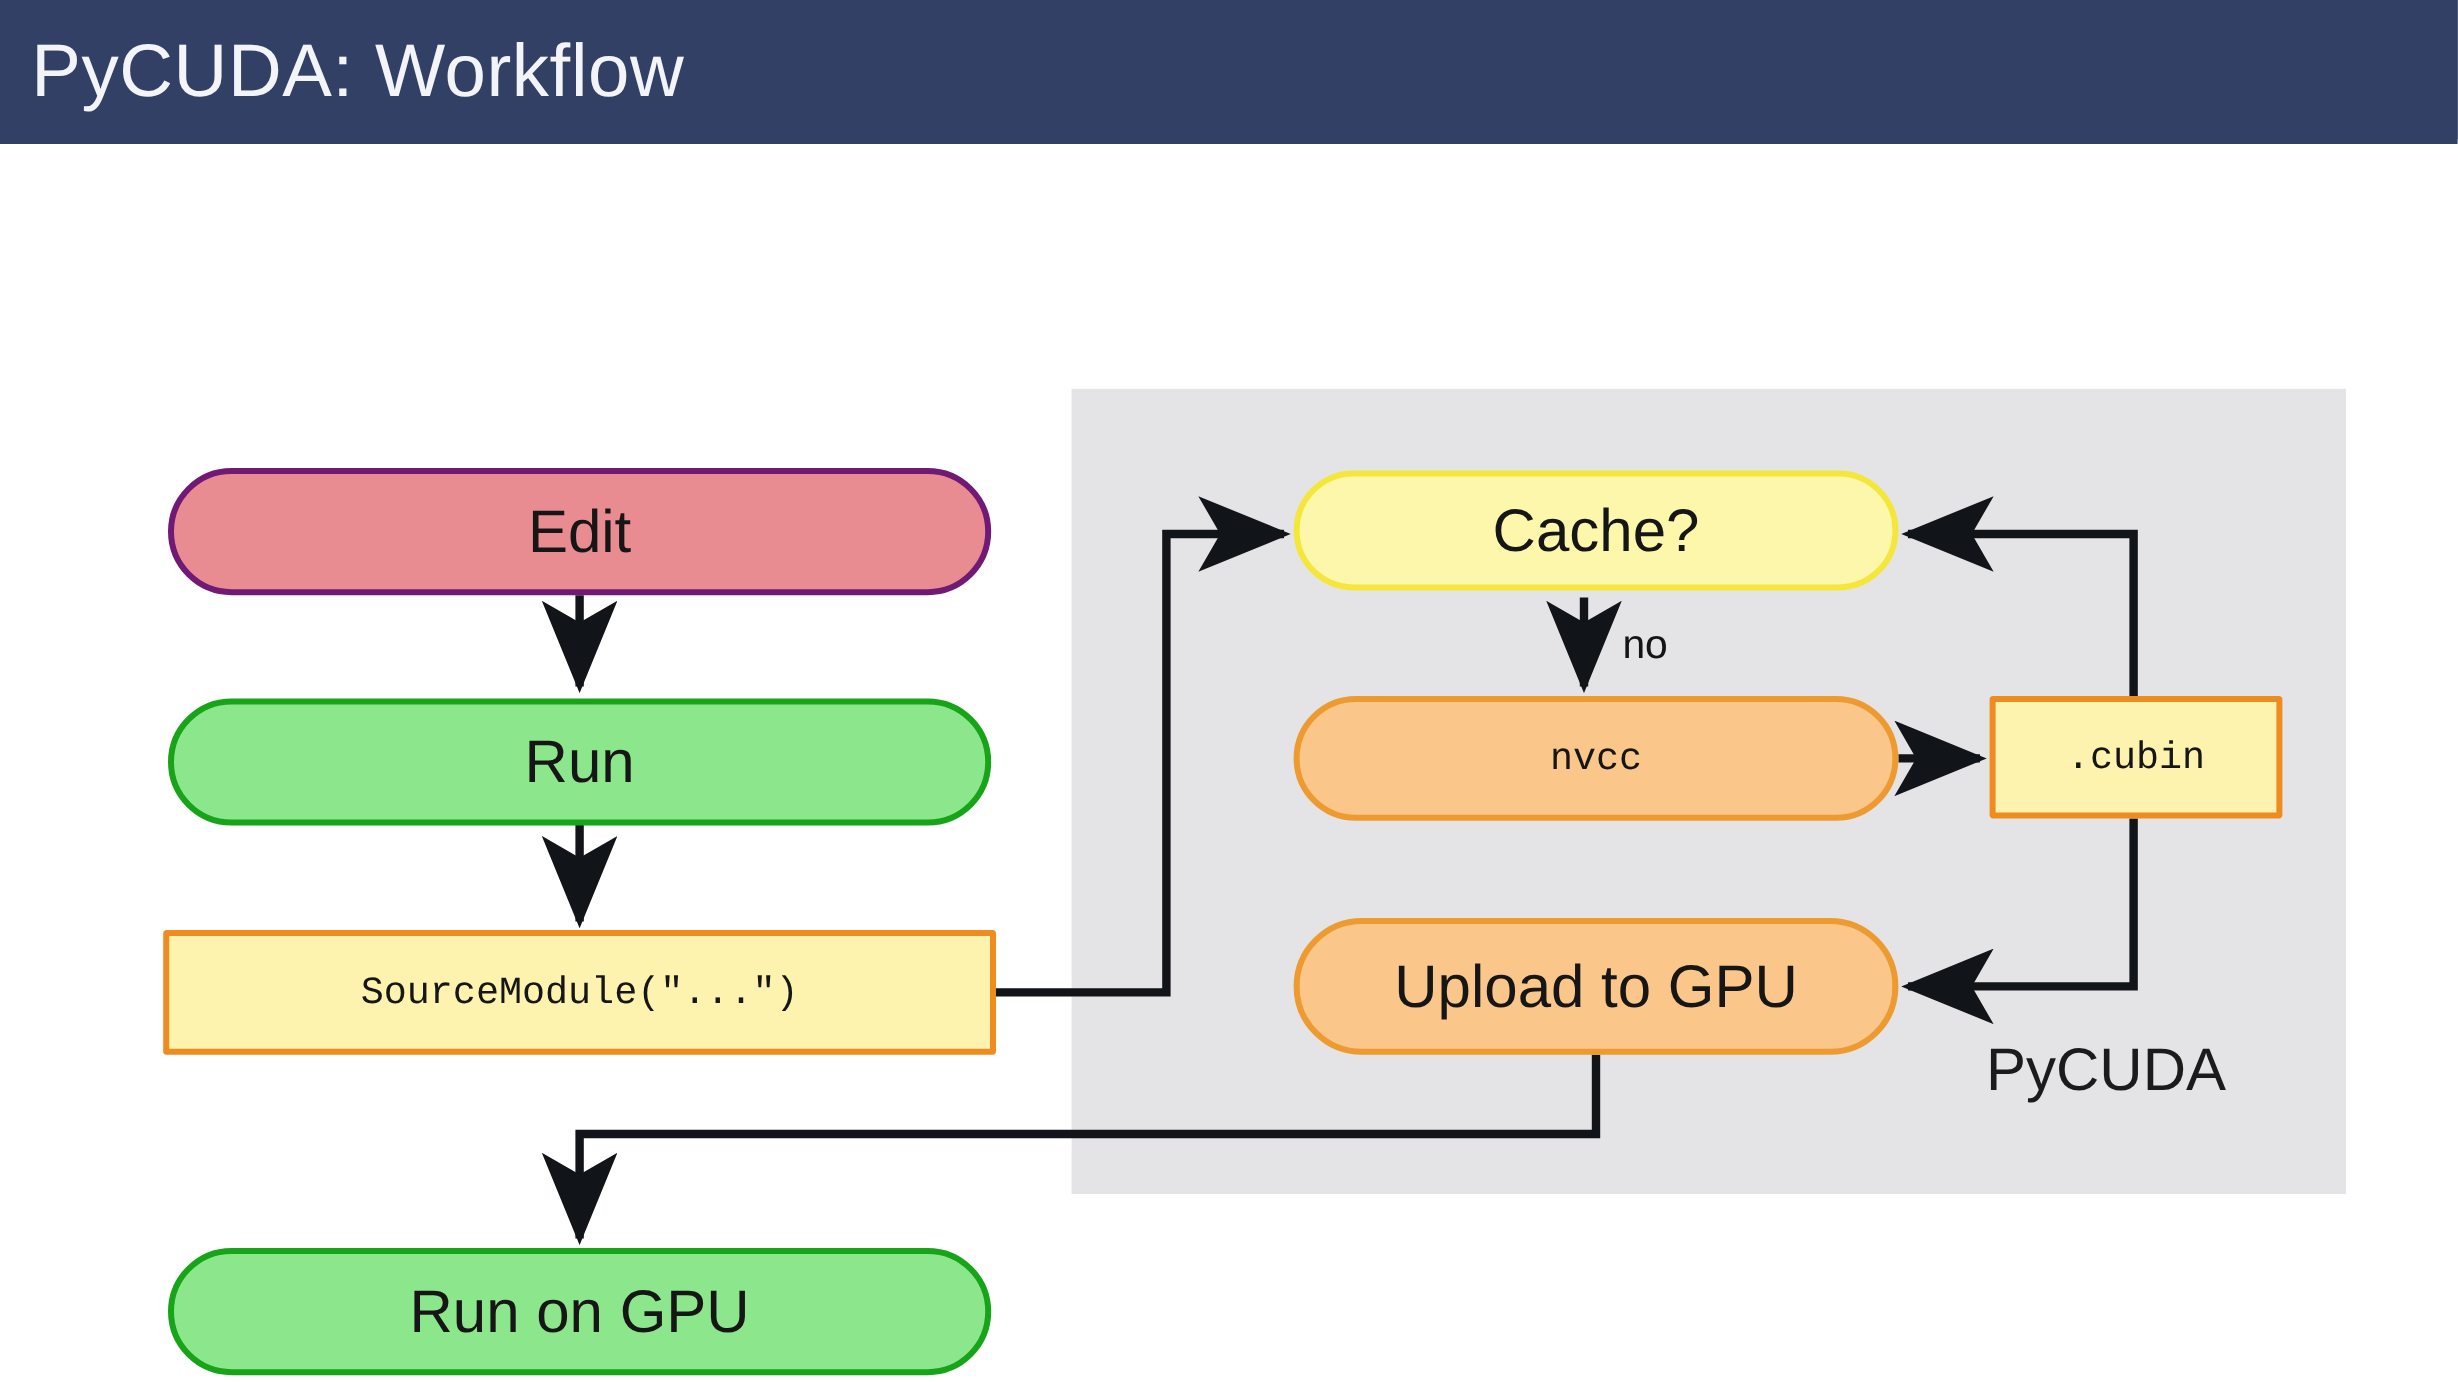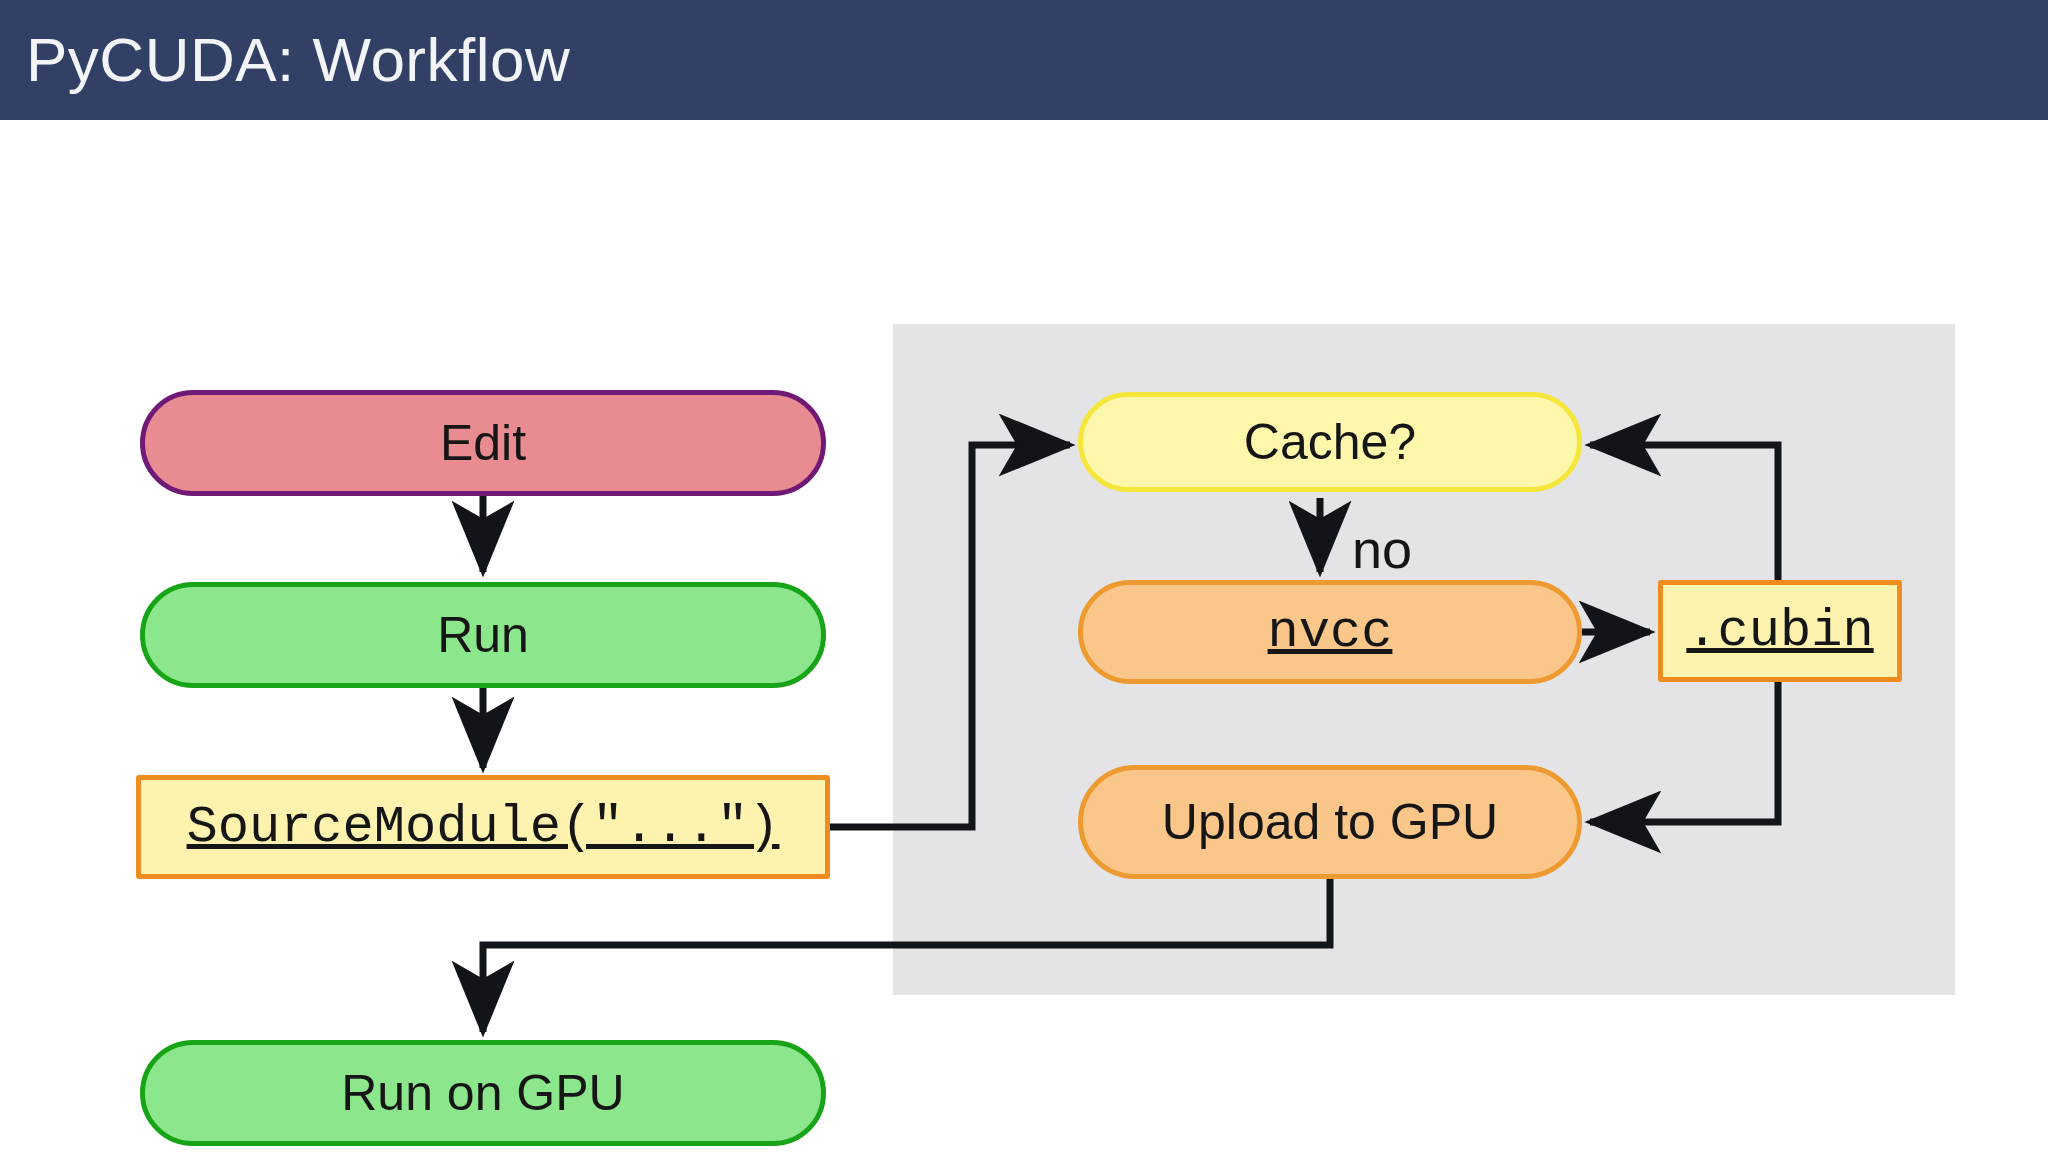--- a/index.html
+++ b/index.html
@@ -85,21 +85,21 @@
     display: flex;
     align-items: center;
     justify-content: center;
     text-align: center;
     color: #161616;
     white-space: nowrap;
   }
   .pill   { border-radius: 999px; }
   .rect   { border-radius: 3px; }
   .sans   { font-family: "Liberation Sans", sans-serif; font-size: 50px; }
-  .mono   { font-family: "Liberation Mono", monospace; font-size: 52px; text-decoration: underline; }
+  .mono   { font-family: "Liberation Mono", monospace; font-size: 32px; }
 
   
   .theme-red    { background: #e98c92; border: 5px solid #701a75; }
   .theme-green  { background: #8ce78c; border: 5px solid #18a418; }
   .theme-yellow { background: #fdf7ab; border: 5px solid #f5e63c; }
   .theme-cubin  { background: #fdf3ae; border: 5px solid #ef8c20; }
   .theme-orange { background: #fbc68a; border: 5px solid #ed9a31; }
 
   
   #node-edit          { left: 140px;  top: 270px; width: 686px; height: 106px; }
@@ -110,39 +110,40 @@
   #node-cache         { left: 1078px; top: 272px; width: 504px; height: 100px; }
   #node-nvcc          { left: 1078px; top: 460px; width: 504px; height: 104px; }
   #node-upload        { left: 1078px; top: 645px; width: 504px; height: 114px; }
   #node-cubin         { left: 1658px; top: 460px; width: 244px; height: 102px; }
 
   
   #edge-label-no {
     position: absolute;
     left: 1352px;
     top: 398px;       
-    font-size: 54px;
+    font-size: 34px;
     color: #141414;
     white-space: nowrap;
   }
 
   .conn-line { stroke: #111418; stroke-width: 7; fill: none; stroke-linecap: butt; stroke-linejoin: miter; }
   .conn-head { fill: #111418; }
 </style>
 </head>
 <body>
 
 <div id="header-bar">
   <div id="header-bar-notch"></div>
   <div id="slide-title">PyCUDA: Workflow</div>
 </div>
 
 <div id="diagram">
 
   <div id="pycuda-panel"></div>
+  <div id="pycuda-panel-label">PyCUDA</div>
 
   <svg id="connectors" viewBox="0 0 2048 1032">
     <defs>
       <marker id="arrowhead" markerWidth="11" markerHeight="9" refX="10.2" refY="4.5" orient="auto" markerUnits="strokeWidth">
         <path d="M0,0 L11,4.5 L0,9 L2.6,4.5 Z" class="conn-head"></path>
       </marker>
     </defs>
 
     <path class="conn-line" marker-end="url(#arrowhead)" d="M 483,376 L 483,452"></path>
 

